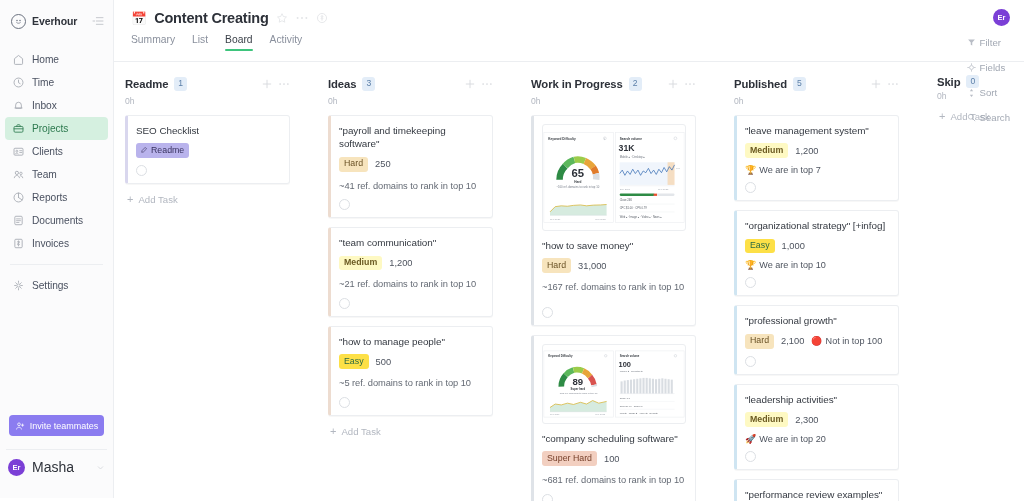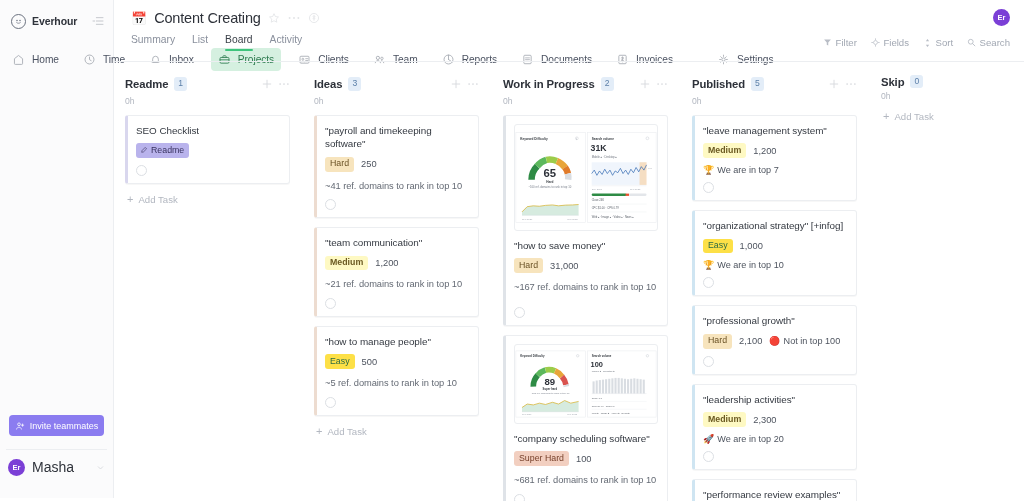--- a/index.html
+++ b/index.html
@@ -34,21 +34,21 @@
   }
   .brand-logo svg { display:block; }
   .brand-name {
     font-size: 10.5px; font-weight: 700; color: #2f333b;
     letter-spacing: -0.1px; flex: 1;
   }
   .collapse-btn {
     width: 14px; height: 14px; opacity: .45;
     display: flex; align-items: center; justify-content: center;
   }
-  .nav { margin-top: 6px; display: flex; }
+  .nav { margin-top: 6px; display: flex; flex-direction: column; }
   .nav-item {
     display: flex; align-items: center; gap: 7px;
     height: 23px; margin: 0 5px; padding: 0 7px;
     border-radius: 4px; cursor: pointer;
   }
   .nav-item .ico { width: 13px; height: 13px; flex: 0 0 13px; opacity: .65; }
   .nav-item .ico svg { display: block; }
   .nav-item .lbl { font-size: 10.2px; color: #4a5160; letter-spacing: -0.05px; }
   .nav-item.active { background: #d5f0e0; }
   .nav-item.active .lbl { color: #2d7a4f; font-weight: 400; }
@@ -85,21 +85,21 @@
 
   
   .main { flex: 1; display: flex; flex-direction: column; min-width: 0; background:#fff; }
   .topbar {
     height: 62px; padding: 0 17px 0 17px;
     border-bottom: 1px solid #eceef1;
     position: relative; flex: 0 0 62px;
   }
   .title-row { display: flex; align-items: center; gap: 7px; padding-top: 10px; }
   .title-emoji { font-size: 13px; line-height: 1; }
-  .page-title { font-size: 14.5px; font-weight: 400; color: #2d3139; letter-spacing: -0.2px; }
+  .page-title { font-size: 14.5px; font-weight: 700; color: #2d3139; letter-spacing: -0.2px; }
   .t-ico { opacity: .28; display:flex; align-items:center; }
   .tabs { display: flex; gap: 17px; margin-top: 8px; }
   .tab {
     font-size: 10.3px; color: #8a909d; cursor: pointer;
     padding-bottom: 6px; position: relative;
   }
   .tab.active { color: #3b4149; }
   .tab.active::after {
     content: ""; position: absolute; left: 0; right: 0; bottom: 0;
     height: 2px; background: #3ec47c; border-radius: 2px;
@@ -107,30 +107,30 @@
   .topbar-right {
     position: absolute; right: 14px; top: 0;
     display: flex; flex-direction: column; align-items: flex-end;
   }
   .avatar-top {
     width: 17px; height: 17px; border-radius: 50%;
     background: #7b3fd6; color: #fff; font-size: 7.5px; font-weight: 700;
     display: flex; align-items: center; justify-content: center;
     margin-top: 9px;
   }
-  .tools { display: flex; gap: 14px; margin-top: 11px; }
+  .tools { display: flex; gap: 14px; margin-top: 11px; flex-direction: column; }
   .tool {
     display: flex; align-items: center; gap: 3.5px;
     font-size: 9.6px; color: #a2a8b3; cursor: pointer;
   }
   .tool .ico { display: flex; opacity: .75; }
 
   
   .board {
-    flex: 1; display: flex; gap: 2px;
+    flex: 1; display: flex; gap: 16px;
     padding: 13px 0 0 0;
     overflow: hidden; background: #fff;
   }
   .col { width: 187px; flex: 0 0 187px; padding: 0 11px; min-width: 0; }
   .col-head { display: flex; align-items: center; gap: 6px; }
   .col-title { font-size: 11.3px; font-weight: 700; color: #2d3139; letter-spacing: -0.1px; }
   .col-count {
     font-size: 8.6px; color: #5b7fa8;
     background: #e3edf8; border-radius: 3px;
     padding: 1px 4px; line-height: 1.3;

